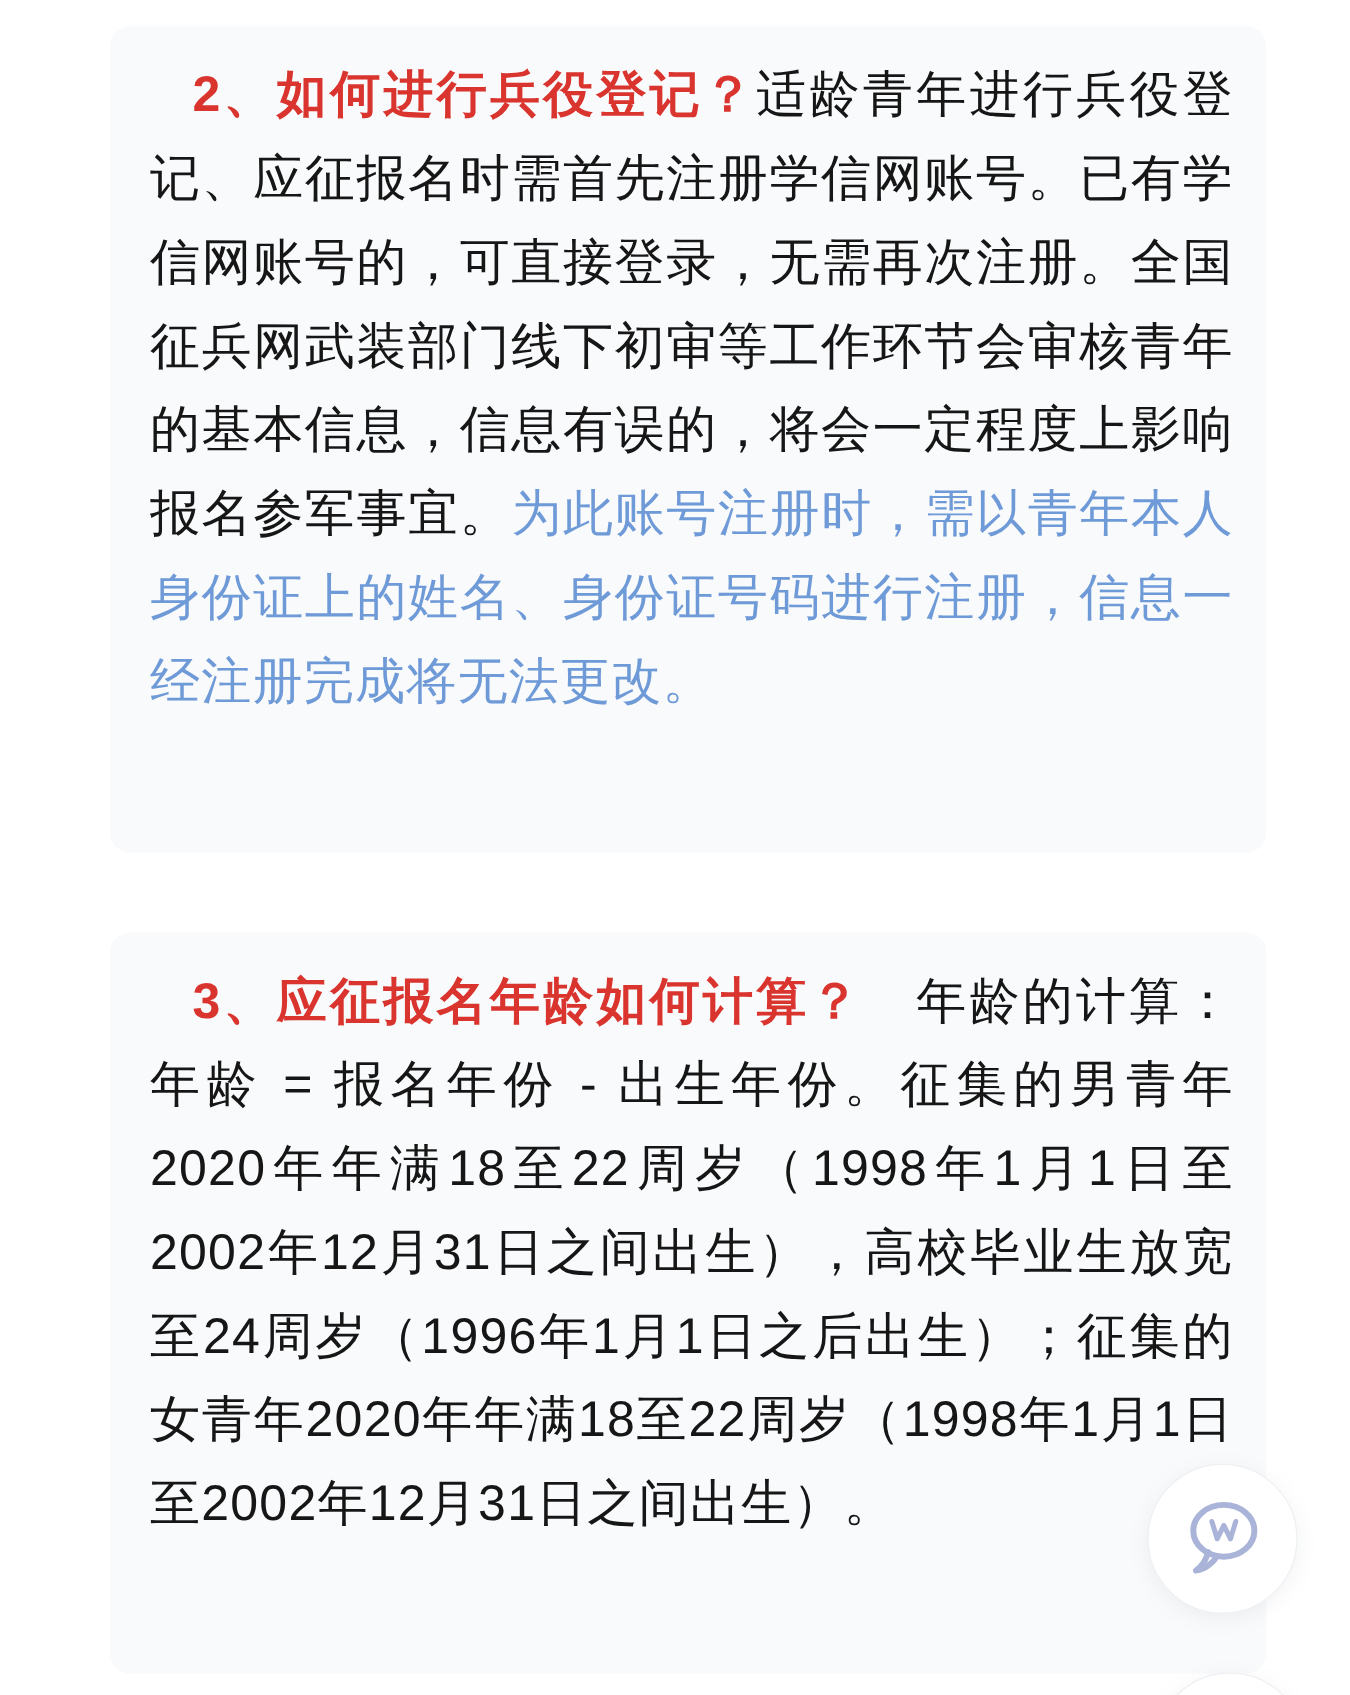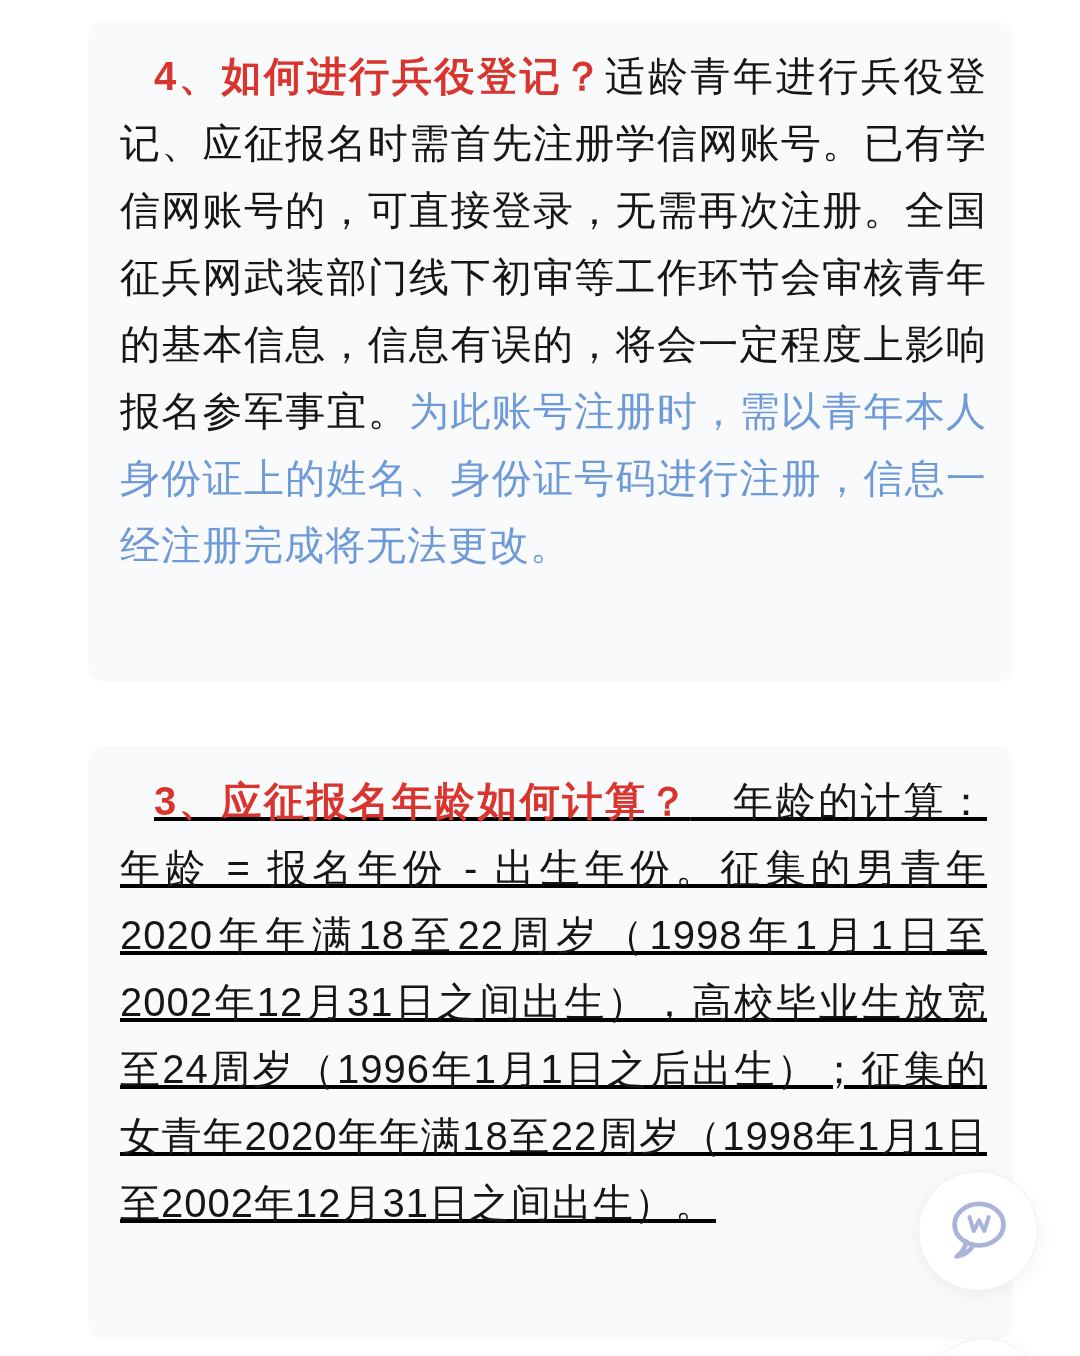--- a/index.html
+++ b/index.html
@@ -14,21 +14,21 @@
   .card {
     position: absolute;
     left: 88px;
     width: 925px;
     background: #f9fafb;
     border-radius: 16px;
     box-sizing: border-box;
     padding: 22px 26px 0 32px;
   }
   .card-1 { top: 21px;  height: 661px; }
-  .card-2 { top: 746px; height: 593px; text-decoration: underline; }
+  .card-2 { top: 746px; height: 593px; }
   .para {
     margin: 0;
     font-size: 40px;
     line-height: 67px;
     color: #161616;
     text-align: justify;
     text-justify: inter-character;
     text-indent: 34px;
     letter-spacing: 1px;
   }
@@ -62,21 +62,21 @@
     width: 118px;
     height: 118px;
   }
   .bubble-svg { width: 68px; height: 68px; }
 </style>
 </head>
 <body>
 
 <section class="card card-1">
   <p class="para">
-    <span class="q-heading">4、如何进行兵役登记？</span><span>适龄青年进行兵役登记、应征报名时需首先注册学信网账号。已有学信网账号的，可直接登录，无需再次注册。全国征兵网武装部门线下初审等工作环节会审核青年的基本信息，信息有误的，将会一定程度上影响报名参军事宜。</span><span class="blue-note">为此账号注册时，需以青年本人身份证上的姓名、身份证号码进行注册，信息一经注册完成将无法更改。</span>
+    <span class="q-heading">2、如何进行兵役登记？</span><span>适龄青年进行兵役登记、应征报名时需首先注册学信网账号。已有学信网账号的，可直接登录，无需再次注册。全国征兵网武装部门线下初审等工作环节会审核青年的基本信息，信息有误的，将会一定程度上影响报名参军事宜。</span><span class="blue-note">为此账号注册时，需以青年本人身份证上的姓名、身份证号码进行注册，信息一经注册完成将无法更改。</span>
   </p>
 </section>
 
 <section class="card card-2">
   <p class="para">
     <span class="q-heading">3、应征报名年龄如何计算？</span><span>　年龄的计算：年龄 = 报名年份 - 出生年份。征集的男青年2020年年满18至22周岁（1998年1月1日至2002年12月31日之间出生），高校毕业生放宽至24周岁（1996年1月1日之后出生）；征集的女青年2020年年满18至22周岁（1998年1月1日至2002年12月31日之间出生）。</span><span class="blue-note"></span>
   </p>
 </section>
 
 <div class="float-btn chat-btn">

